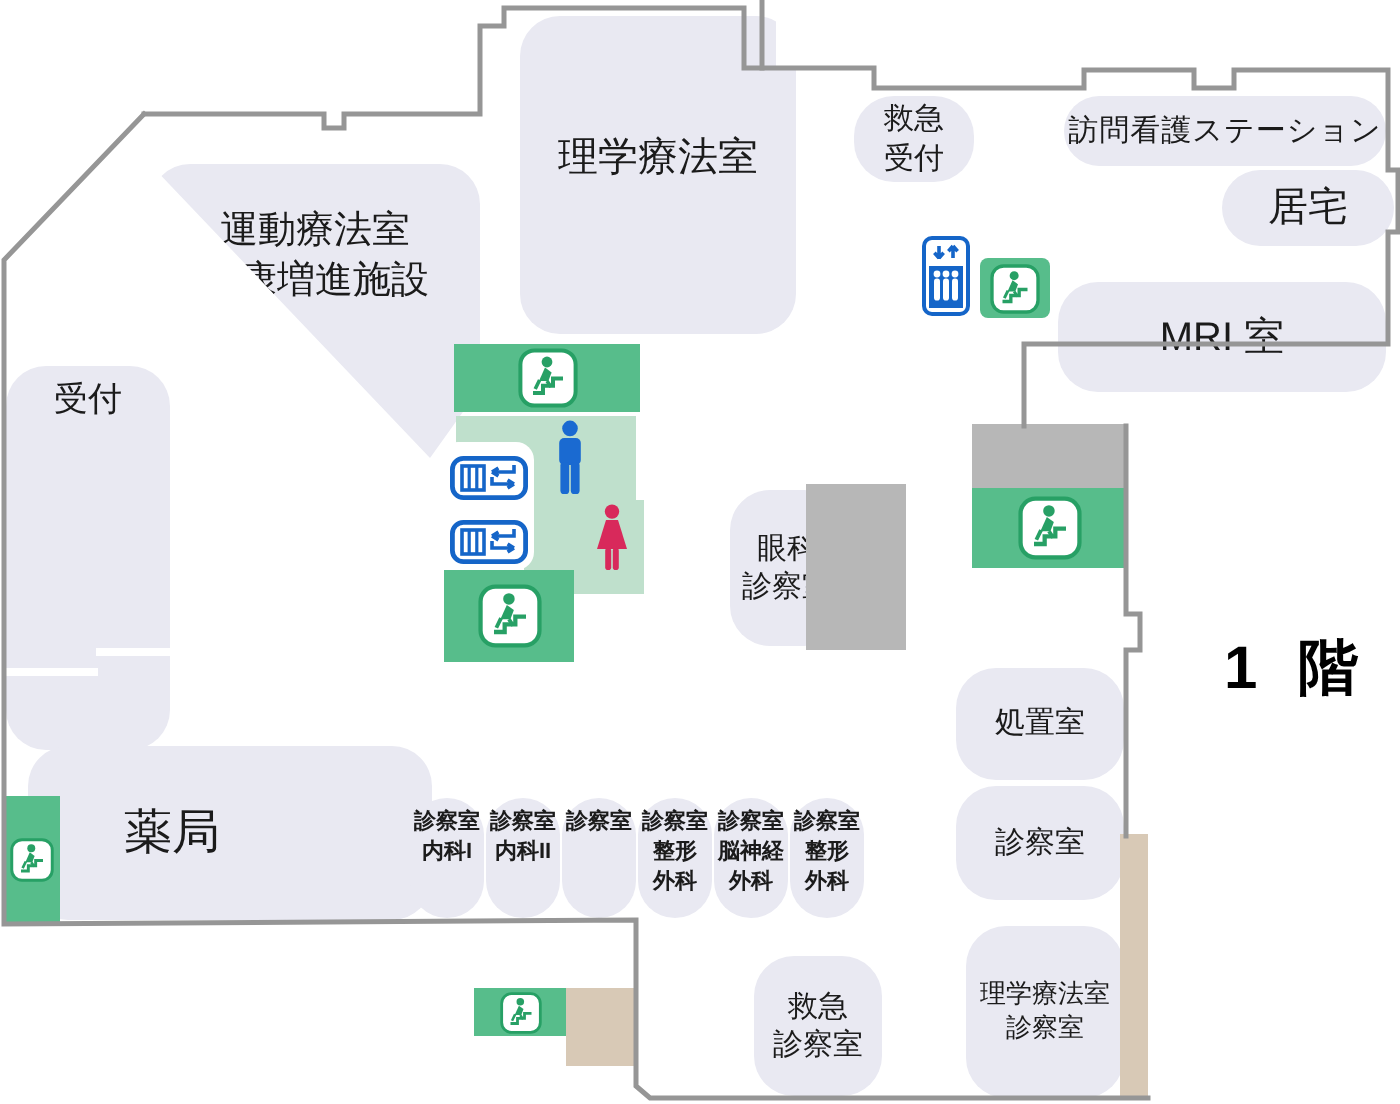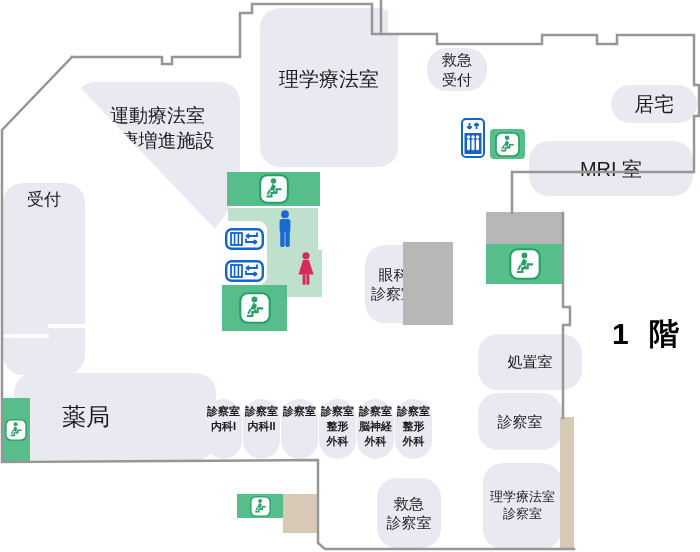--- a/index.html
+++ b/index.html
@@ -43,20 +43,23 @@
   <div class="room topalign" style="left:244px;top:8px;width:138px;height:159px;font-size:20px;padding-top:58px;box-sizing:border-box;
               clip-path:polygon(0px 0px,128px 0px,128px 26px,138px 26px,138px 159px,0px 159px);margin-left:16px;">
     <span>理学療法室</span>
   </div>
 
   <div class="room" style="left:427px;top:48px;width:60px;height:43px;font-size:15px;">
     <span>救急
 受付</span>
   </div>
 
+  <div class="room" style="left:532px;top:48px;width:161px;height:35px;font-size:15px;letter-spacing:0.5px;">
+    <span>訪問看護ステーション</span>
+  </div>
 
   <div class="room" style="left:611px;top:85px;width:86px;height:38px;font-size:20px;">
     <span>居宅</span>
   </div>
 
   <div class="room" style="left:529px;top:117px;width:164px;height:55px;font-size:20px;margin-top:24px;">
     <span>MRI 室</span>
   </div>
 
   <div class="room topalign" style="left:3px;top:183px;width:82px;height:192px;font-size:17px;padding-top:6px;box-sizing:border-box;">
@@ -69,21 +72,21 @@
               padding-left:48px;padding-top:28px;box-sizing:border-box;">
     <span>薬局</span>
   </div>
 
   <div class="room" style="left:345px;top:245px;width:57px;height:78px;font-size:15px;margin-left:20px;">
     <span>眼科
 診察室</span>
   </div>
 
 
-  <div class="room" style="left:478px;top:334px;width:104px;height:56px;font-size:15px;">
+  <div class="room" style="left:478px;top:334px;width:84px;height:56px;font-size:15px;">
     <span>処置室</span>
   </div>
 
   <div class="room" style="left:478px;top:393px;width:84px;height:57px;font-size:15px;">
     <span>診察室</span>
   </div>
 
   <div class="room" style="left:483px;top:463px;width:79px;height:86px;font-size:13px;">
     <span>理学療法室
 診察室</span>

